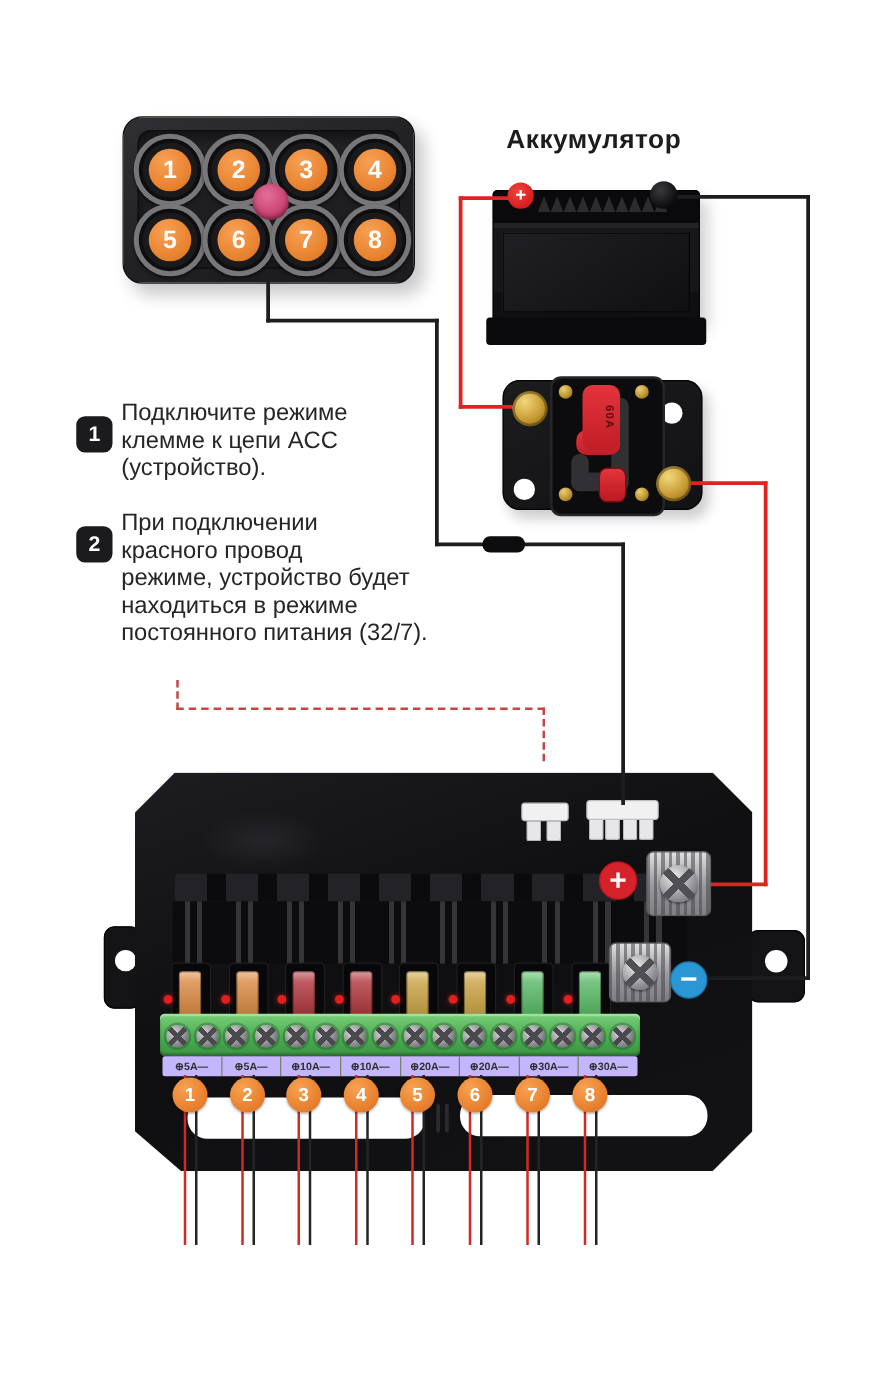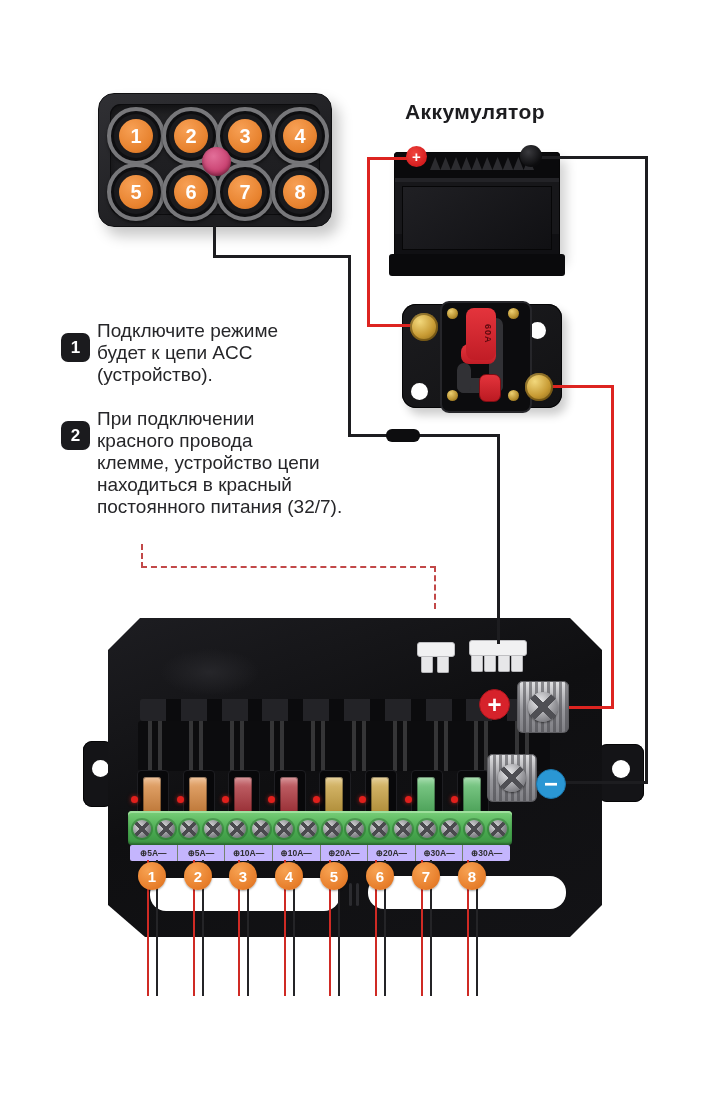--- a/index.html
+++ b/index.html
@@ -158,29 +158,29 @@
       <span class="amp">60A</span>
     </div>
     <div class="abs rbtn" style="left:37px;top:71px;width:20px;height:26px;"></div>
   </div>
   <div class="abs gold" style="left:410px;top:313px;width:28px;height:28px;z-index:5;"></div>
   <div class="abs gold" style="left:525px;top:373px;width:28px;height:28px;z-index:5;"></div>
 
   <div class="abs badge" style="left:61px;top:333px;width:29px;height:29px;z-index:3;">1</div>
   <div class="abs" style="left:97px;top:320px;width:255px;z-index:3;">
     <div class="iline">Подключите режиме</div>
-    <div class="iline">будет к цепи ACC</div>
+    <div class="iline">клемме к цепи ACC</div>
     <div class="iline">(устройство).</div>
   </div>
   <div class="abs badge" style="left:61px;top:421px;width:29px;height:29px;z-index:3;">2</div>
   <div class="abs" style="left:97px;top:408px;width:260px;z-index:3;">
     <div class="iline">При подключении</div>
-    <div class="iline">красного провода</div>
-    <div class="iline">клемме, устройство цепи</div>
-    <div class="iline">находиться в красный</div>
+    <div class="iline">красного провод</div>
+    <div class="iline">режиме, устройство будет</div>
+    <div class="iline">находиться в режиме</div>
     <div class="iline">постоянного питания (32/7).</div>
   </div>
 
   <div class="abs dashv" style="left:141px;top:544px;width:0;height:24px;z-index:1;"></div>
   <div class="abs dashh" style="left:141px;top:566px;width:295px;height:0;z-index:1;"></div>
   <div class="abs dashv" style="left:434px;top:566px;width:0;height:43px;z-index:1;"></div>
 
   <div class="abs ear" style="left:83px;top:741px;width:30px;height:66px;z-index:2;"></div>
   <div class="abs hole" style="left:92px;top:760px;width:17px;height:17px;z-index:3;"></div>
   <div class="abs ear" style="left:598px;top:744px;width:46px;height:58px;z-index:2;"></div>

